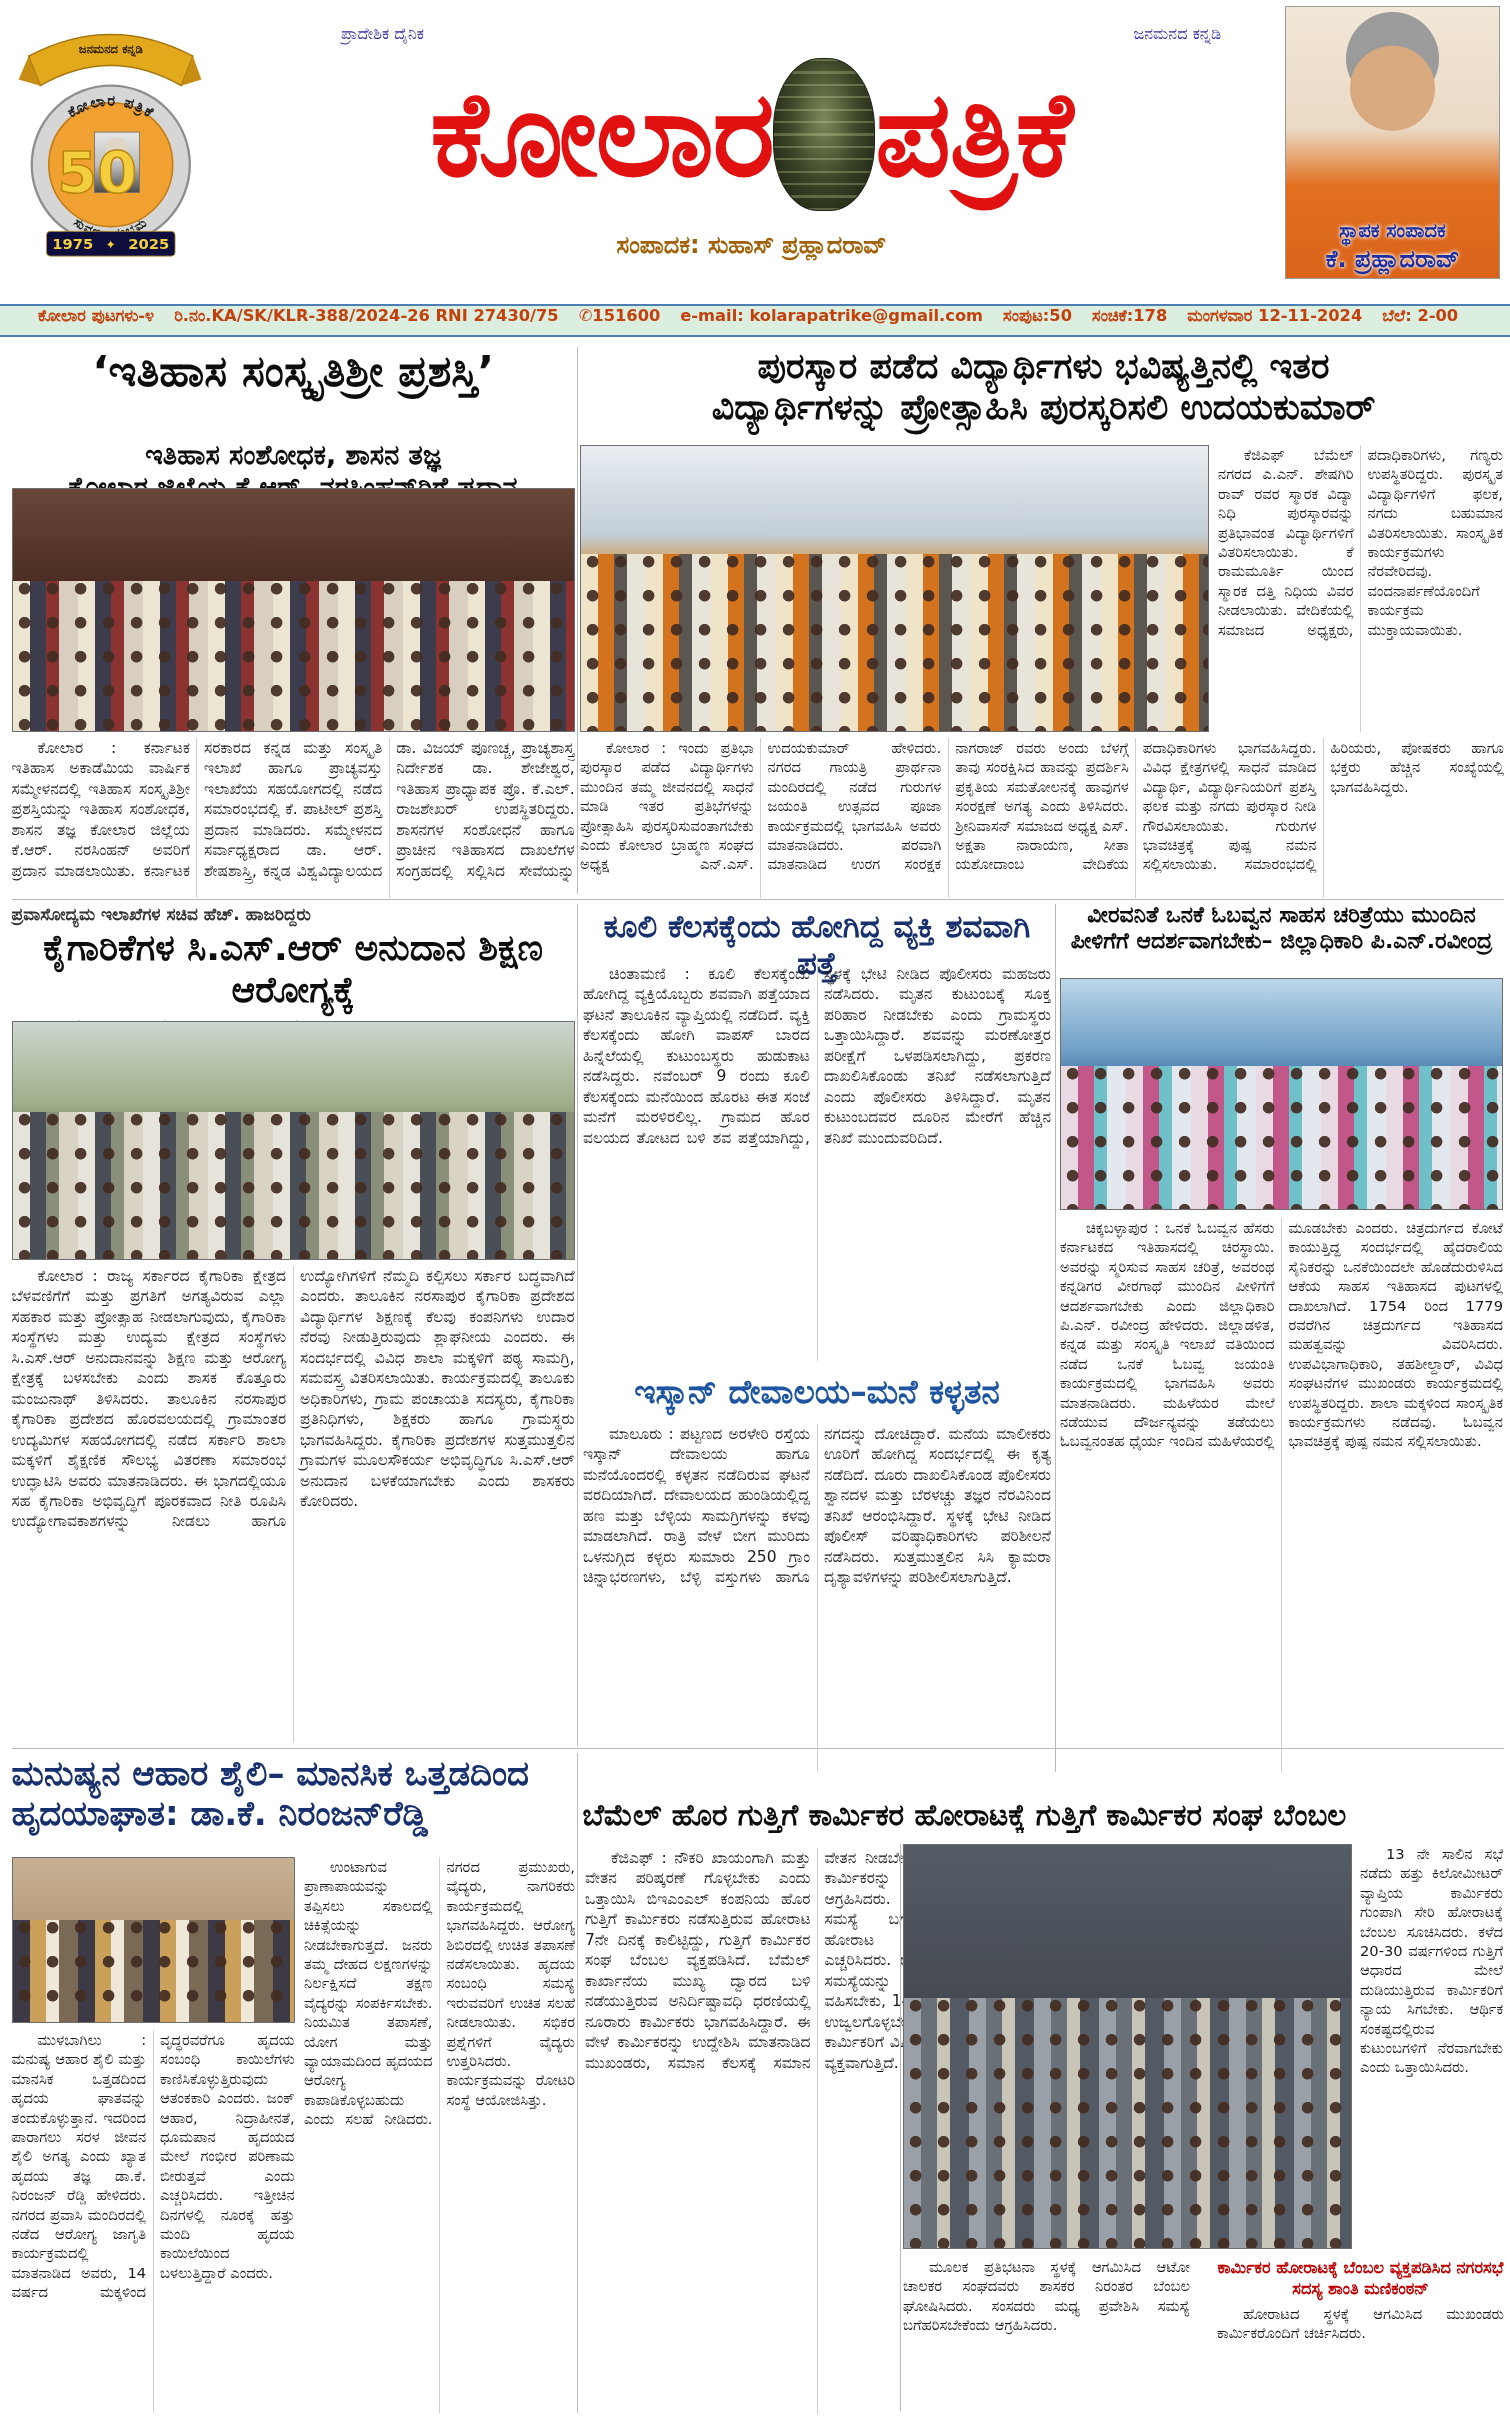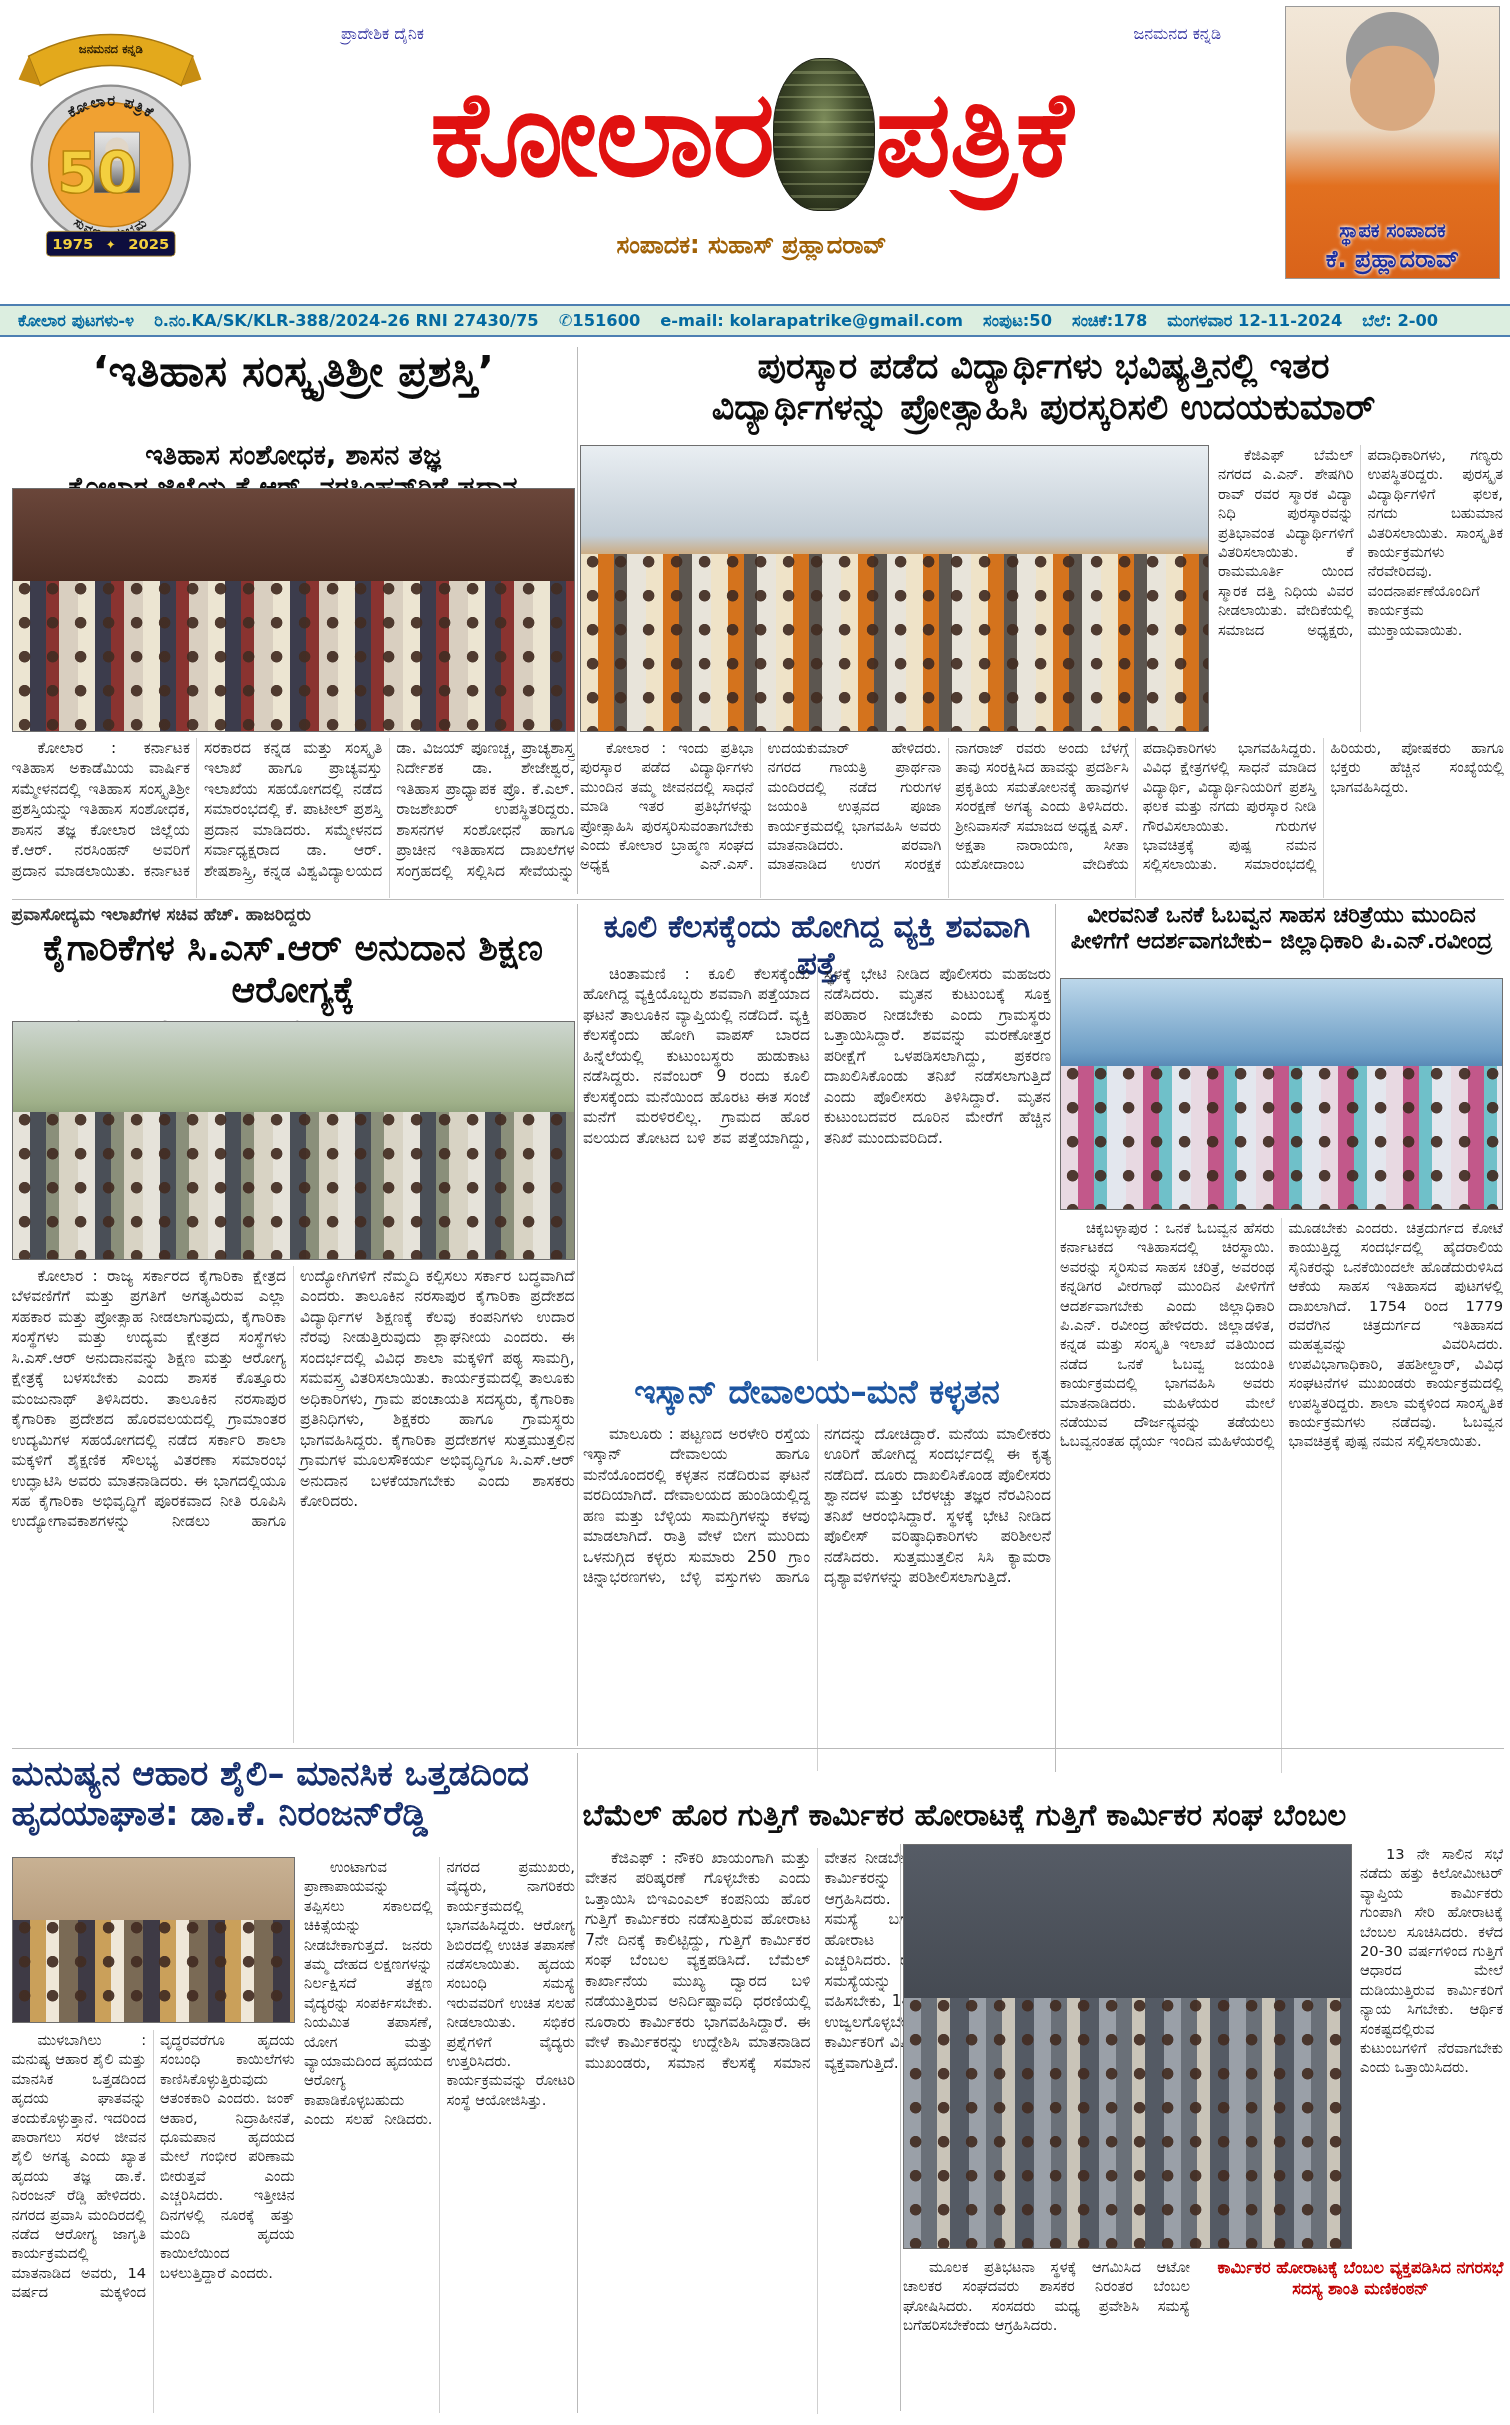--- a/index.html
+++ b/index.html
@@ -27,22 +27,22 @@
         linear-gradient(180deg,#f2e7d8 0%,#ead9c4 45%,#e2701f 66%,#d9631a 100%); }
   .founder-cap { position:absolute; left:0; right:0; bottom:4.6px; text-align:center;
       color:#1d2f9e; font-weight:800; line-height:1.25;
       text-shadow:0 0 3.1px #fff, 0 0 4.6px #fff; }
   .founder-cap .l1 { font-size:19.4px; display:block; }
   .founder-cap .l2 { font-size:24px; display:block; }
 
   
   .infobar { left:0; top:304px; width:1510px; height:33px; background:#dceee0;
       border-top:2.3px solid #4d7fb2; border-bottom:2.3px solid #4d7fb2;
-      display:flex; align-items:center; padding:0 18px; gap:20px;
-      font-size:16.3px; font-weight:bold; color:#0369a1; white-space:nowrap; }
+      display:flex; align-items:flex-start; padding:0 38px; gap:20px;
+      font-size:16.3px; font-weight:bold; color:#c2410c; white-space:nowrap; }
 
   
   .hl { font-weight:800; text-align:center; line-height:1.18; color:#0d0d0d; }
   .hl-left { text-align:left; }
   .navy { color:#18306e; }
   .blue { color:#1d55a0; }
   .kicker { font-size:17px; color:#333; font-weight:bold; }
 
   
   .bodytxt { font-size:15.5px; line-height:1.32; text-align:justify; color:#1a1a1a;
@@ -208,20 +208,21 @@
   <div class="abs photo p6" style="left:903px; top:1844px; width:449px; height:405px;">
     <div class="ph-top"></div>
       <div class="ph-crowd"></div>
   </div>
   <div class="abs bodytxt c1 small" style="left:1360px; top:1844px; width:143px; height:405px;">13 ನೇ ಸಾಲಿನ ಸಭೆ ನಡೆದು ಹತ್ತು ಕಿಲೋಮೀಟರ್ ವ್ಯಾಪ್ತಿಯ ಕಾರ್ಮಿಕರು ಗುಂಪಾಗಿ ಸೇರಿ ಹೋರಾಟಕ್ಕೆ ಬೆಂಬಲ ಸೂಚಿಸಿದರು. ಕಳೆದ 20-30 ವರ್ಷಗಳಿಂದ ಗುತ್ತಿಗೆ ಆಧಾರದ ಮೇಲೆ ದುಡಿಯುತ್ತಿರುವ ಕಾರ್ಮಿಕರಿಗೆ ನ್ಯಾಯ ಸಿಗಬೇಕು. ಆರ್ಥಿಕ ಸಂಕಷ್ಟದಲ್ಲಿರುವ ಕುಟುಂಬಗಳಿಗೆ ನೆರವಾಗಬೇಕು ಎಂದು ಒತ್ತಾಯಿಸಿದರು.</div>
 
   <div class="abs below-flex" style="left:903px; top:2257px; width:601px; height:155px;">
     <div class="bodytxt c1 small" style="height:155px;">ಮೂಲಕ ಪ್ರತಿಭಟನಾ ಸ್ಥಳಕ್ಕೆ ಆಗಮಿಸಿದ ಆಟೋ ಚಾಲಕರ ಸಂಘದವರು ಶಾಸಕರ ನಿರಂತರ ಬೆಂಬಲ ಘೋಷಿಸಿದರು. ಸಂಸದರು ಮಧ್ಯ ಪ್ರವೇಶಿಸಿ ಸಮಸ್ಯೆ ಬಗೆಹರಿಸಬೇಕೆಂದು ಆಗ್ರಹಿಸಿದರು.</div>
     <div style="height:155px; overflow:hidden;">
       <div class="red-cap">ಕಾರ್ಮಿಕರ ಹೋರಾಟಕ್ಕೆ ಬೆಂಬಲ ವ್ಯಕ್ತಪಡಿಸಿದ ನಗರಸಭೆ ಸದಸ್ಯ ಶಾಂತಿ ಮಣಿಕಂಠನ್</div>
+      <div class="bodytxt c1 small" style="height:85px;">ಹೋರಾಟದ ಸ್ಥಳಕ್ಕೆ ಆಗಮಿಸಿದ ಮುಖಂಡರು ಕಾರ್ಮಿಕರೊಂದಿಗೆ ಚರ್ಚಿಸಿದರು.</div>
     </div>
   </div>
 
   <div class="abs vline" style="left:577px; top:1753px; height:660px;"></div>
   <div class="abs vline" style="left:900px; top:1844px; height:567px;"></div>
 
 </div>
 
 
 </body></html>

